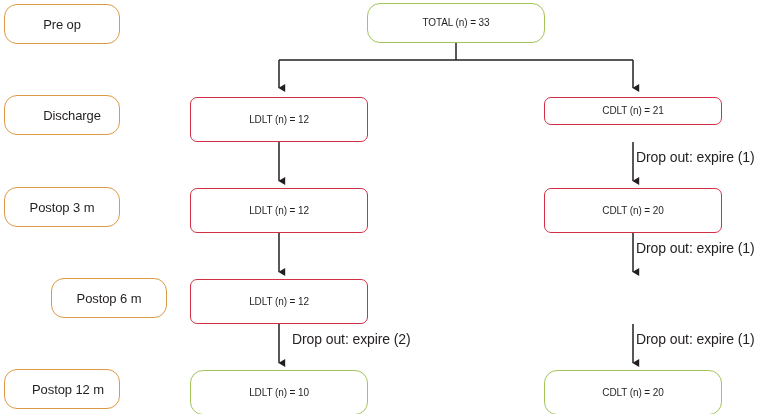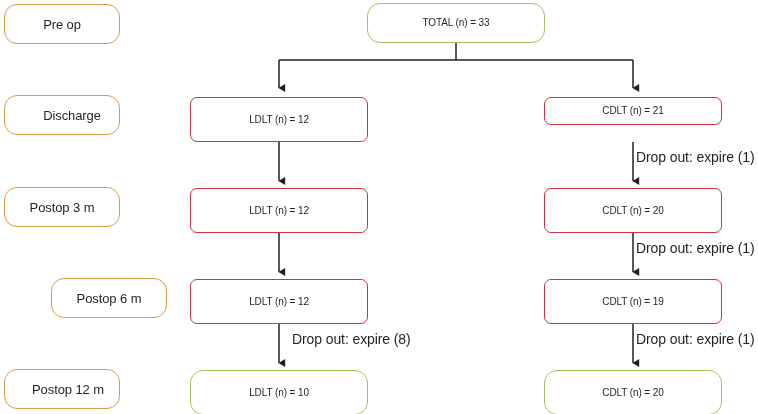--- a/index.html
+++ b/index.html
@@ -99,21 +99,20 @@
 
   <div class="node final" style="left:367px; top:3px; width:178px; height:40px;">TOTAL (n) = 33</div>
 
   <div class="node active" style="left:190px; top:97px;  width:178px; height:45px;">LDLT (n) = 12</div>
   <div class="node active" style="left:190px; top:188px; width:178px; height:45px;">LDLT (n) = 12</div>
   <div class="node active" style="left:190px; top:279px; width:178px; height:45px;">LDLT (n) = 12</div>
   <div class="node final" style="left:190px; top:370px; width:178px; height:45px;">LDLT (n) = 10</div>
 
   <div class="node active" style="left:544px; top:97px;  width:178px; height:28px;">CDLT (n) = 21</div>
   <div class="node active" style="left:544px; top:188px; width:178px; height:45px;">CDLT (n) = 20</div>
-  <div class="node active" style="left:544px; top:279px; width:178px; height:45px;">CDLT (n) = 19</div>
   <div class="node final" style="left:544px; top:370px; width:178px; height:45px;">CDLT (n) = 20</div>
 
   <div class="edge-label" style="left:636px; top:150px;">Drop out: expire (1)</div>
   <div class="edge-label" style="left:636px; top:241px;">Drop out: expire (1)</div>
   <div class="edge-label" style="left:636px; top:332px;">Drop out: expire (1)</div>
-  <div class="edge-label" style="left:292px; top:332px;">Drop out: expire (8)</div>
+  <div class="edge-label" style="left:292px; top:332px;">Drop out: expire (2)</div>
 
 </div>
 
 </body></html>

